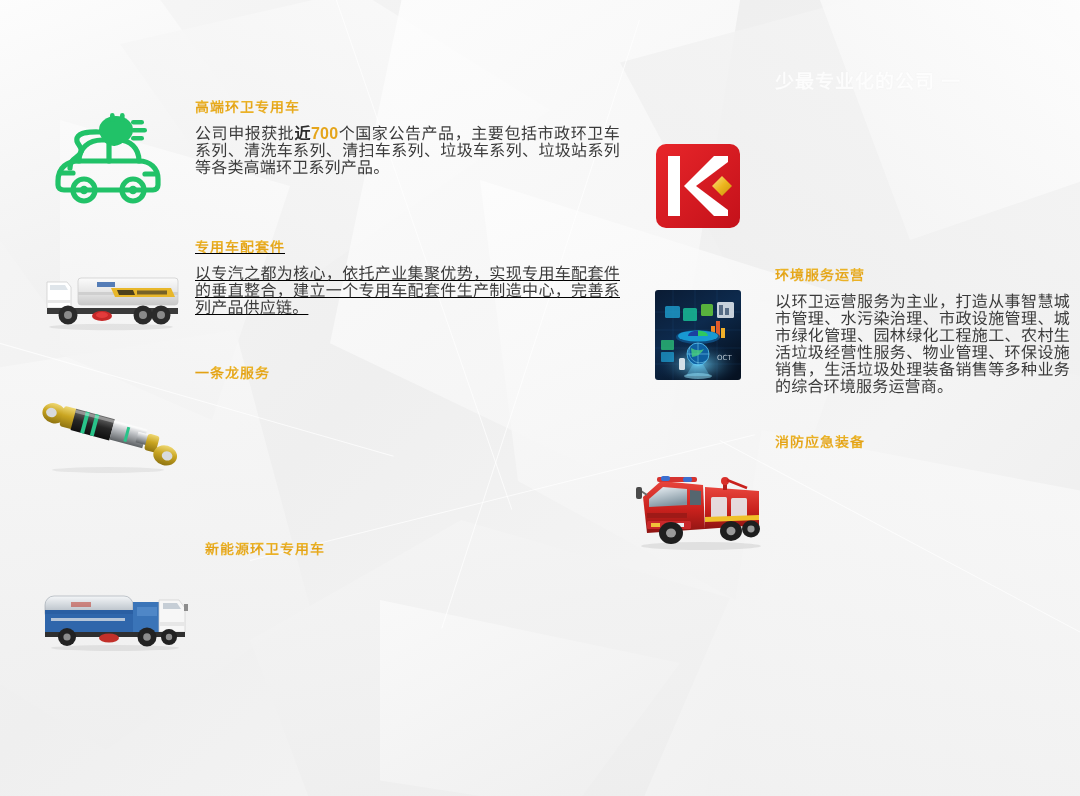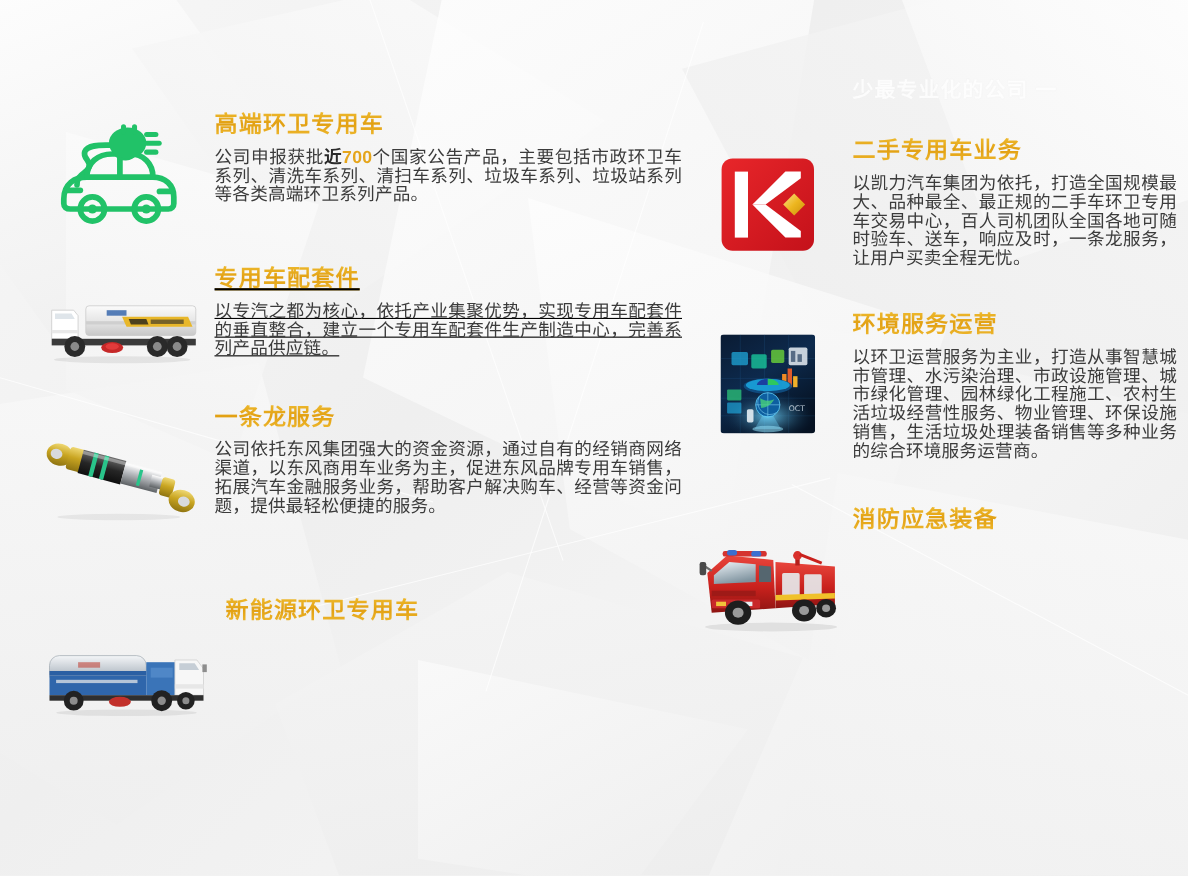--- a/index.html
+++ b/index.html
@@ -132,21 +132,21 @@
   .block-icon {
     flex: 0 0 auto;
     display: flex;
     align-items: flex-start;
     justify-content: center;
   }
 
   .block-text { flex: 1 1 auto; }
 
   .block-title {
-    font-size: 21px;
+    font-size: 14px;
     font-weight: 700;
     letter-spacing: 1px;
     margin-bottom: 9px;
     background: linear-gradient(180deg, #f3c53b 0%, #e2a012 55%, #f0bc33 100%);
     -webkit-background-clip: text;
     background-clip: text;
     color: transparent;
     -webkit-text-fill-color: transparent;
   }
 
@@ -367,21 +367,20 @@
             <ellipse cx="136" cy="42" rx="12" ry="10" fill="url(#brass)"></ellipse>
             <ellipse cx="138" cy="42" rx="5.4" ry="4.6" fill="#d8dadd"></ellipse>
 
             <rect x="38" y="21" width="74" height="3" fill="#ffffff" opacity=".35"></rect>
           </g>
           <ellipse cx="76" cy="72" rx="56" ry="3" fill="#000" opacity=".06"></ellipse>
         </svg>
       </div>
       <div class="block-text">
         <h2 class="block-title">一条龙服务</h2>
-        <p class="block-body">公司依托东风集团强大的资金资源，通过自有的经销商网络渠道，以东风商用车业务为主，促进东风品牌专用车销售，拓展汽车金融服务业务，帮助客户解决购车、经营等资金问题，提供最轻松便捷的服务。</p>
       </div>
     </section>
 
     <section class="block b-newenergy">
       <div class="block-icon">
         <svg class="truck-blue" viewBox="0 0 152 72">
           <defs>
             <linearGradient id="tankG" x1="0" y1="0" x2="0" y2="1">
               <stop offset="0%" stop-color="#f4f6f8"></stop>
                 <stop offset="50%" stop-color="#c3cad1"></stop>
@@ -448,24 +447,20 @@
           <rect x="2" y="2" width="84" height="84" rx="10" fill="url(#redG)"></rect>
 
           <rect x="14" y="14" width="12" height="60" fill="#ffffff"></rect>
 
           <path d="M30 44 L60 14 L74 14 L74 20 L42 44 Z" fill="#ffffff"></path>
 
           <path d="M30 44 L60 74 L74 74 L74 68 L42 44 Z" fill="#ffffff"></path>
 
           <path d="M58 44 L68 34 L78 44 L68 54 Z" fill="url(#goldG)"></path>
         </svg>
-      </div>
-      <div class="block-text">
-        <h2 class="block-title">二手专用车业务</h2>
-        <p class="block-body">以凯力汽车集团为依托，打造全国规模最大、品种最全、最正规的二手车环卫专用车交易中心，百人司机团队全国各地可随时验车、送车，响应及时，一条龙服务，让用户买卖全程无忧。</p>
       </div>
     </section>
 
     <section class="block b-env">
       <div class="block-icon">
         <svg class="tech-img" viewBox="0 0 86 90">
           <defs>
             <linearGradient id="techBg" x1="0" y1="0" x2="0.6" y2="1">
               <stop offset="0%" stop-color="#0a1b33"></stop>
                 <stop offset="50%" stop-color="#0d2a4d"></stop>

